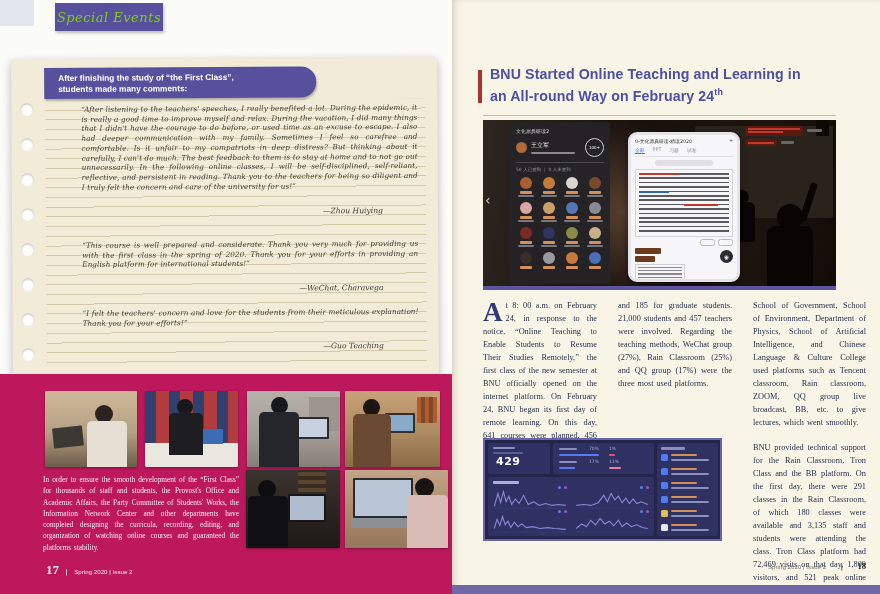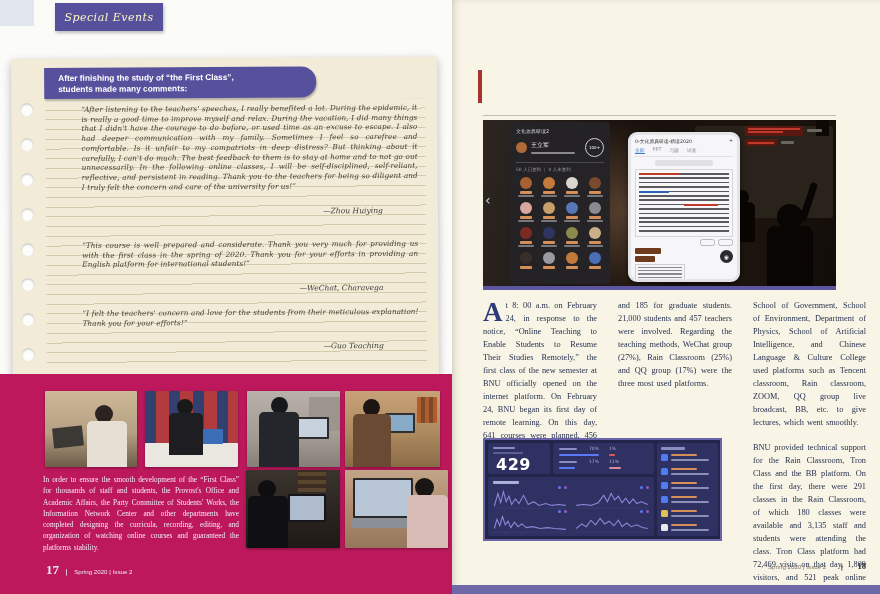--- a/index.html
+++ b/index.html
@@ -4,21 +4,21 @@
 <style>
   html,body{margin:0;padding:0;background:#888;}
   .spread{position:relative;width:880px;height:594px;overflow:hidden;background:#fbfbf8;
     font-family:"Liberation Serif","DejaVu Serif",serif;}
   .abs{position:absolute;}
 
   
   .corner-tab{left:0;top:0;width:34px;height:26px;background:#e2e6ee;}
   .se-badge{left:55px;top:3px;width:108px;height:28px;background:#56509d;box-shadow:1px 2px 3px rgba(0,0,0,.25);
     display:flex;align-items:center;justify-content:center;}
-  .se-badge span{font-family:"DejaVu Serif",serif;font-style:italic;font-size:11px;color:#fef9c3;letter-spacing:.5px;}
+  .se-badge span{font-family:"DejaVu Serif",serif;font-style:italic;font-size:13px;color:#84cc16;letter-spacing:.5px;}
 
   .notepad{left:12px;top:58px;width:426px;height:320px;background:#f1ebd8;border-radius:4px;
     transform:rotate(-0.35deg);box-shadow:0 3px 8px rgba(60,50,90,.35);}
   .ruled{position:absolute;left:34px;right:12px;top:42px;bottom:10px;
     background:repeating-linear-gradient(to bottom,transparent 0 8.7px,#d4caab 8.7px 9.7px);}
   .hole{position:absolute;left:9px;width:13px;height:13px;border-radius:50%;background:#fdfdfb;
     box-shadow:inset 0 1px 2px rgba(0,0,0,.25);}
   .np-banner{position:absolute;left:33px;top:9px;width:272px;height:31px;background:#56509d;
     border-radius:0 15px 15px 0;box-shadow:1px 2px 2px rgba(0,0,0,.25);
     display:flex;flex-direction:column;justify-content:center;padding-left:14px;box-sizing:border-box;}
@@ -98,21 +98,21 @@
 
   .col{position:absolute;top:300px;width:114px;font-size:8.3px;line-height:12.95px;
     text-align:justify;color:#273250;word-spacing:.8px;}
   .dropcap{float:left;font-size:27px;line-height:23px;padding:1px 3px 0 0;color:#2e3a7a;font-weight:bold;}
   .col p{margin:0 0 12.9px 0;}
 
   .dash{position:absolute;left:31px;top:438px;width:239px;height:103px;background:#23254a;
     border:2px solid #6a64ab;box-sizing:border-box;overflow:hidden;font-family:"DejaVu Sans",sans-serif;}
   .dpanel{position:absolute;background:#2f3162;border-radius:2px;}
   .dbar{position:absolute;border-radius:1px;}
-  .big-num{position:absolute;left:8px;top:12px;color:#fff;font-size:16px;font-weight:bold;letter-spacing:.5px;}
+  .big-num{position:absolute;left:8px;top:12px;color:#fff;font-size:11px;font-weight:bold;letter-spacing:.5px;}
   .pct{position:absolute;color:#aab0d8;font-size:4.5px;}
   .dcard{position:absolute;left:4px;width:55px;height:11px;}
   .dcard b{position:absolute;left:0;top:1px;width:7px;height:7px;border-radius:1.5px;background:#4f7cf0;}
   .dcard i{position:absolute;left:10px;top:1px;width:26px;height:2px;background:#d49058;border-radius:1px;}
   .dcard u{position:absolute;left:10px;top:5.5px;width:38px;height:2px;background:#8a90b8;border-radius:1px;text-decoration:none;}
   .mini{position:absolute;width:76px;height:24px;}
   .mini svg{position:absolute;left:0;bottom:0;}
   .mini .lg{position:absolute;right:1px;top:0;display:flex;gap:3px;align-items:center;}
   .mini .lg s{width:3px;height:3px;border-radius:50%;text-decoration:none;}
 
@@ -204,20 +204,24 @@
     <div class="footer-l">
       <span class="pn">17</span>
       <span class="bar">❘</span>
       <span>Spring 2020  |  Issue 2</span>
     </div>
   </div>
 
   <div class="abs page-right">
 
     <div class="title-bar"></div>
+    <div class="title">
+      <span>BNU Started Online Teaching and Learning in</span><br>
+      <span>an All-round Way on February 24</span><sup>th</sup>
+    </div>
     <div class="title-rule"></div>
 
     <div class="hero">
       <div class="hero-screen"></div>
       <div class="hero-speaker"></div>
 
       <div class="chip" style="left:262px;top:6px;width:58px;height:10px">
           <i></i>
           <i style="width:60%"></i>
         </div>

